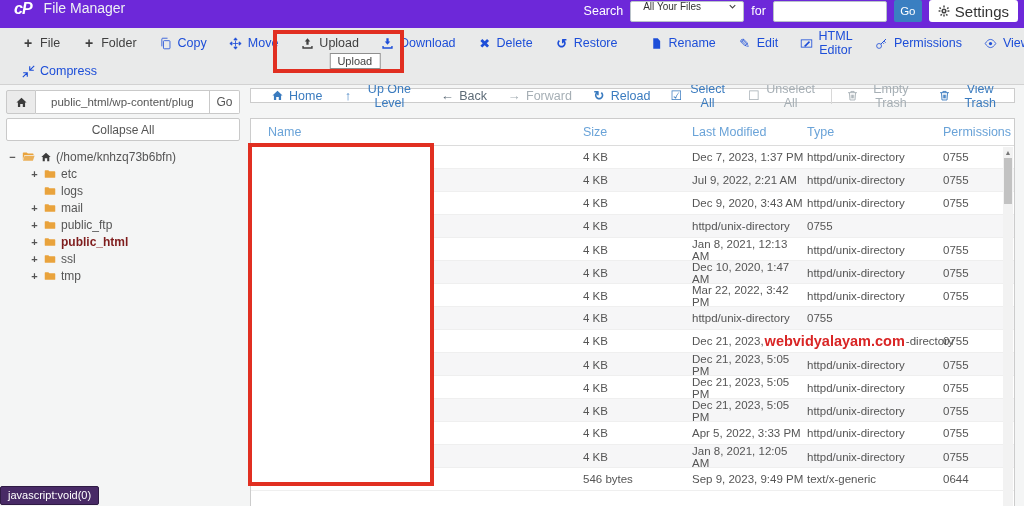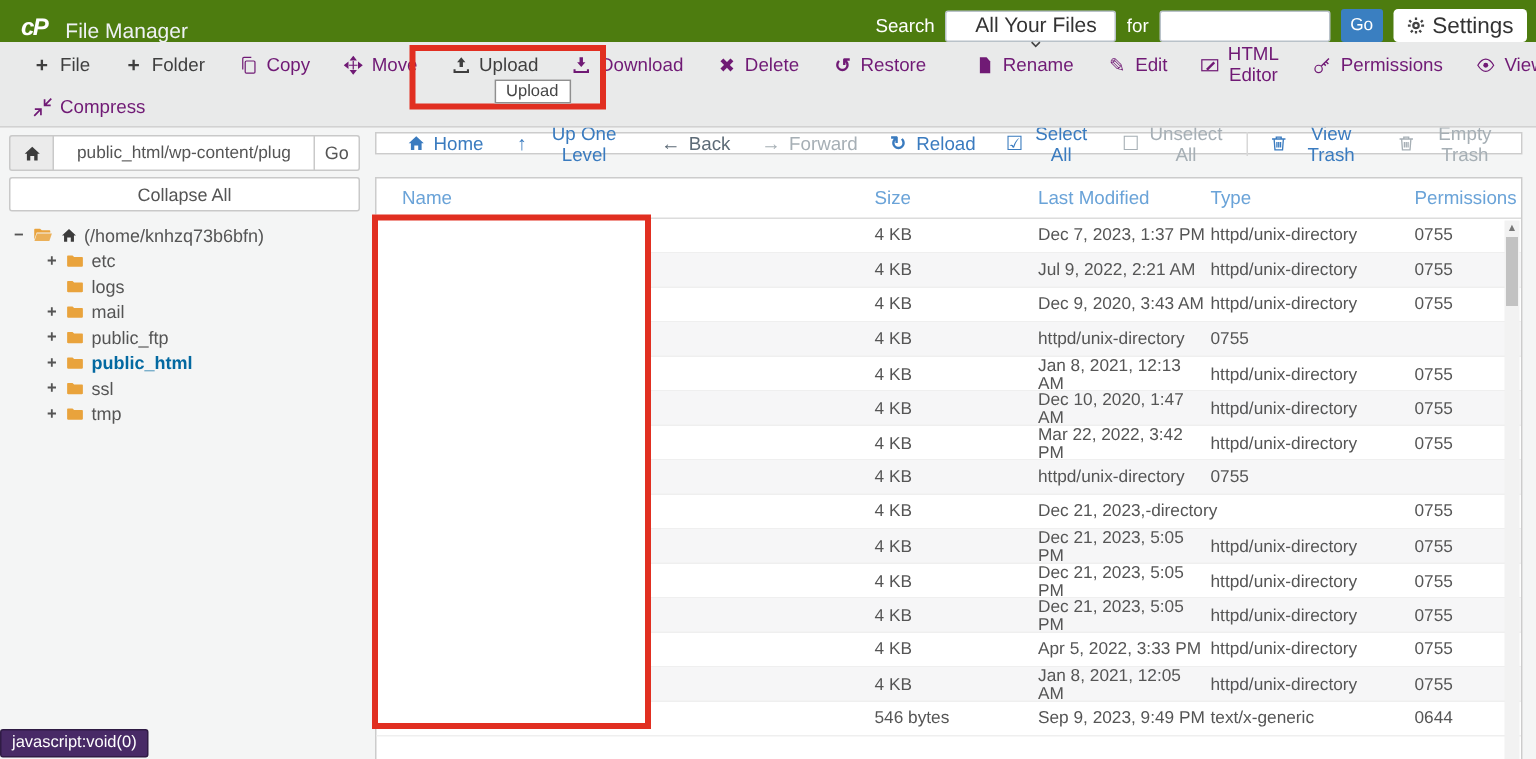--- a/index.html
+++ b/index.html
@@ -7,47 +7,47 @@
   body {
     width:1024px; height:506px; position:relative; overflow:hidden;
     font-family:"Liberation Sans", sans-serif; background:#f4f5f5;
   }
   button { border:none; background:none; font:inherit; padding:0; cursor:pointer; }
   input { font:inherit; outline:none; }
 
   
   .header {
     position:absolute; top:0; left:0; right:0; height:28px;
-    background:#4d7c0f; display:flex; align-items:flex-end; color:#fff; z-index:5;
+    background:#6d28d9; display:flex; align-items:flex-start; color:#fff; z-index:5;
   }
   .logo { font-style:italic; font-weight:bold; font-size:16px; margin-left:14px; letter-spacing:-1px; }
   .title { font-size:14px; margin-left:12px; color:#eef1f4; }
   .search-area { margin-left:auto; display:flex; align-items:center; gap:7px; margin-right:6px; font-size:12.5px; }
   .scope-select {
     width:114px; height:21px; background:#fff; border:1px solid #b9c2c9; border-radius:2px;
     display:flex; align-items:center; justify-content:space-between;
-    font-size:14px; color:#333; padding:0 5px 10px 12px; cursor:pointer;flex-direction:column;
+    font-size:10px; color:#333; padding:0 5px 10px 12px; cursor:pointer;
   }
   .scope-select .chev { color:#444; display:flex; }
   .search-input { width:114px; height:21px; border:1px solid #b9c2c9; border-radius:2px; padding:0 5px; font-size:11.5px; color:#333; }
   .go-btn { width:28px; height:22px; background:#3a7fc1; color:#fff; font-size:11.5px; border-radius:2px;
     display:flex; align-items:center; justify-content:center; }
   .settings-btn { height:22px; background:#fff; color:#333; font-size:15px; border-radius:3px;
     display:flex; align-items:center; gap:5px; padding:0 9px; }
   .settings-btn svg { color:#444; }
 
   
   .toolbar {
     position:absolute; top:28px; left:0; right:0; height:57px;
     background:#e9eaea; border-bottom:1px solid #d2d2d2; z-index:1;
   }
   .trow { display:flex; align-items:center; height:30px; padding-left:10px; font-size:12.5px; }
   .trow2 { height:26px; }
   .titem { display:flex; align-items:center; gap:5px; padding:0 11px; color:#3f3f3f; }
-  .titem.disabled { color:#701a75; cursor:default; }
+  .titem.disabled { color:#1d4ed8; cursor:default; }
   .ticon { display:flex; width:14px; justify-content:center; align-items:center; }
   .plus { font-weight:bold; font-size:14px; line-height:1; }
   .uni { font-size:13px; line-height:1; }
   .tsep { width:1px; height:17px; background:#cfcfcf; margin:0 5px; }
 
   
   .upload-box {
     position:absolute; top:30px; left:217px; width:113px; height:43px;
     border:4px solid #e12f21; z-index:6; pointer-events:none;
   }
@@ -70,21 +70,21 @@
     font-size:12px; border-radius:0 2px 2px 0; display:flex; align-items:center; justify-content:center; }
   .collapse-btn { position:absolute; left:6px; top:33px; width:234px; height:23px;
     background:#fff; border:1px solid #c9c9c9; border-radius:2px; font-size:12px; color:#555;
     display:flex; align-items:center; justify-content:center; }
   .tree { position:absolute; left:8px; top:63px; font-size:12px; color:#555; }
   .tree-row { display:flex; align-items:center; gap:4px; height:17px; cursor:pointer; }
   .tree-row.child { padding-left:22px; }
   .tree-toggle { width:9px; font-weight:bold; font-size:11px; color:#555; text-align:center; }
   .tree svg.folder { color:#e9a33c; }
   .tree .home-glyph { color:#3c3c3c; display:flex; }
-  .tree-label.bold { font-weight:bold; color:#0369a1; }
+  .tree-label.bold { font-weight:bold; color:#7f1d1d; }
 
   
   .navpanel {
     position:absolute; left:250px; top:3px; width:765px; height:15px;
     background:#fff; border:1px solid #ccc; display:flex; align-items:center;
     font-size:12.5px; padding-left:9px;
   }
   .nitem { display:flex; align-items:center; gap:5px; padding:0 10px; }
   .nitem.link { color:#3a7bbf; }
   .nitem.muted { color:#a6afb5; cursor:default; }
@@ -416,35 +416,35 @@
         </span>
         <span>Select All</span>
       </button>
       <button class="nitem muted">
         <span class="ticon">
           <span class="uni">☐</span>
         </span>
         <span>Unselect All</span>
       </button>
       <span class="nsep"></span>
+      <button class="nitem muted">
+        <span class="ticon">
+          <svg width="13" height="13" viewBox="0 0 16 16" fill="none" xmlns="http://www.w3.org/2000/svg">
+            <path d="M2.5 4.5h11M6 4.5V3h4v1.5M4.2 4.5l.7 9h6.2l.7-9M6.5 7v4.5M8 7v4.5M9.5 7v4.5" stroke="currentColor" stroke-width="1.1"></path>
+          </svg>
+        </span>
+        <span>Empty Trash</span>
+      </button>
       <button class="nitem link">
         <span class="ticon">
           <svg width="13" height="13" viewBox="0 0 16 16" fill="none" xmlns="http://www.w3.org/2000/svg">
             <path d="M2.5 4.5h11M6 4.5V3h4v1.5M4.2 4.5l.7 9h6.2l.7-9M6.5 7v4.5M8 7v4.5M9.5 7v4.5" stroke="currentColor" stroke-width="1.1"></path>
           </svg>
         </span>
         <span>View Trash</span>
-      </button>
-      <button class="nitem muted">
-        <span class="ticon">
-          <svg width="13" height="13" viewBox="0 0 16 16" fill="none" xmlns="http://www.w3.org/2000/svg">
-            <path d="M2.5 4.5h11M6 4.5V3h4v1.5M4.2 4.5l.7 9h6.2l.7-9M6.5 7v4.5M8 7v4.5M9.5 7v4.5" stroke="currentColor" stroke-width="1.1"></path>
-          </svg>
-        </span>
-        <span>Empty Trash</span>
       </button>
     </div>
 
   <div class="tablepanel">
     <div class="grid thead" id="thead">
         <span class="hcell">Name</span>
         <span class="hcell">Size</span>
         <span class="hcell">Last Modified</span>
         <span class="hcell">Type</span>
         <span class="hcell">Permissions</span>
@@ -502,20 +502,21 @@
           <span></span>
           <span>4 KB</span>
           <span>httpd/unix-directory</span>
           <span>0755</span>
         </div>
         <div class="grid frow">
           <span></span>
           <span>4 KB</span>
           <span class="merged">
             <span>Dec 21, 2023, </span>
+            <span class="wm">webvidyalayam.com</span>
             <span>-directory</span>
           </span>
           <span>0755</span>
         </div>
         <div class="grid frow alt">
           <span></span>
           <span>4 KB</span>
           <span>Dec 21, 2023, 5:05 PM</span>
           <span>httpd/unix-directory</span>
           <span>0755</span>

